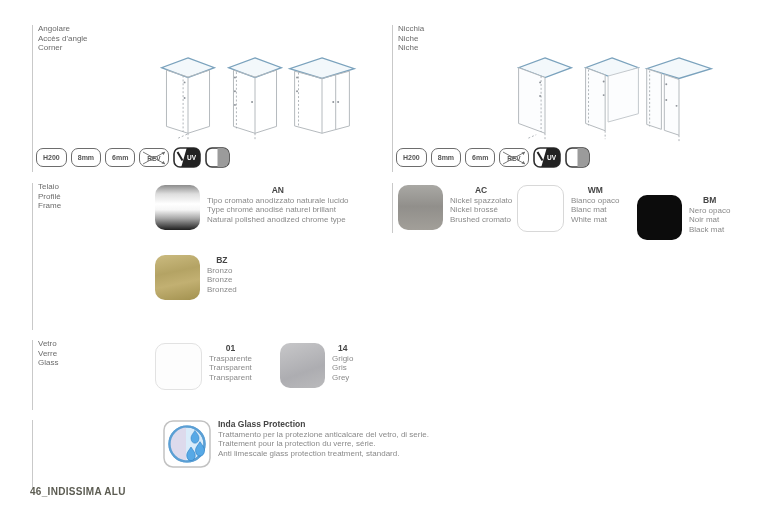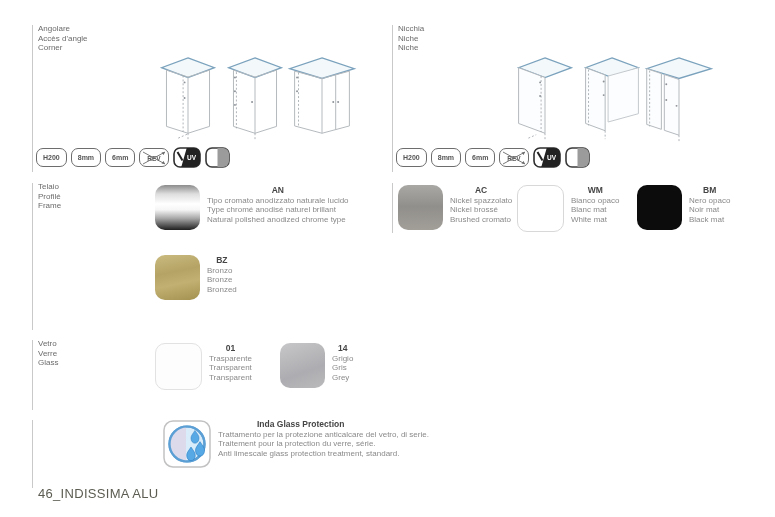--- a/index.html
+++ b/index.html
@@ -18,22 +18,22 @@
   .sw-an{background:linear-gradient(180deg,#8c8c8c 0%,#dedede 20%,#ffffff 42%,#f6f6f6 55%,#a8a8a8 74%,#1f1f1f 100%);}
   .sw-bz{background:linear-gradient(168deg,#cbbb80 0%,#b4a364 38%,#c2b072 62%,#a2914f 100%);}
   .sw-ac{background:linear-gradient(180deg,#a9a8a4 0%,#918f8b 48%,#a29f99 100%);}
   .sw-wm{background:#ffffff;border:1px solid #d8d8d8;}
   .sw-bm{background:#0c0c0c;}
   .sw-01{background:#fdfdfd;border:1px solid #e2e2e2;}
   .sw-14{background:linear-gradient(160deg,#c7c7c9 0%,#adadb1 62%,#bababc 100%);}
   .ftxt{font-size:8px;line-height:9.5px;color:#8a8a8a;white-space:nowrap;padding-top:1px;}
   .fcode{font-size:8.5px;font-weight:bold;color:#454545;text-align:center;}
   .qtext{position:absolute;font-size:8px;line-height:9.5px;color:#8a8a8a;white-space:nowrap;}
-  .qtitle{font-size:8.5px;font-weight:bold;color:#454545;margin-left:39px;}
-  .footer{position:absolute;left:38px;top:486px;font-size:13px;font-weight:normal;
+  .qtitle{font-size:8.5px;font-weight:bold;color:#454545;}
+  .footer{position:absolute;left:30px;top:486px;font-size:10px;font-weight:bold;
           color:#5c5c52;letter-spacing:0.3px;white-space:nowrap;}
 </style>
 </head>
 <body>
 
 <div class="page">
 
   <div class="vrule" style="left:32px;top:25px;height:147px"></div>
   <div class="lbl" style="left:38px;top:24px">
     <div>Angolare</div>
@@ -235,21 +235,21 @@
   <div class="finish" style="left:517px;top:185px">
     <div class="sw sw-wm"></div>
     <div class="ftxt">
       <div class="fcode">WM</div>
       <div>Bianco opaco</div>
       <div>Blanc mat</div>
       <div>White mat</div>
     </div>
   </div>
 
-  <div class="finish" style="left:637px;top:185px">
+  <div class="finish" style="left:637px;top:195px">
     <div class="sw sw-bm"></div>
     <div class="ftxt">
       <div class="fcode">BM</div>
       <div>Nero opaco</div>
       <div>Noir mat</div>
       <div>Black mat</div>
     </div>
   </div>
 
   <div class="vrule" style="left:32px;top:340px;height:70px"></div>

